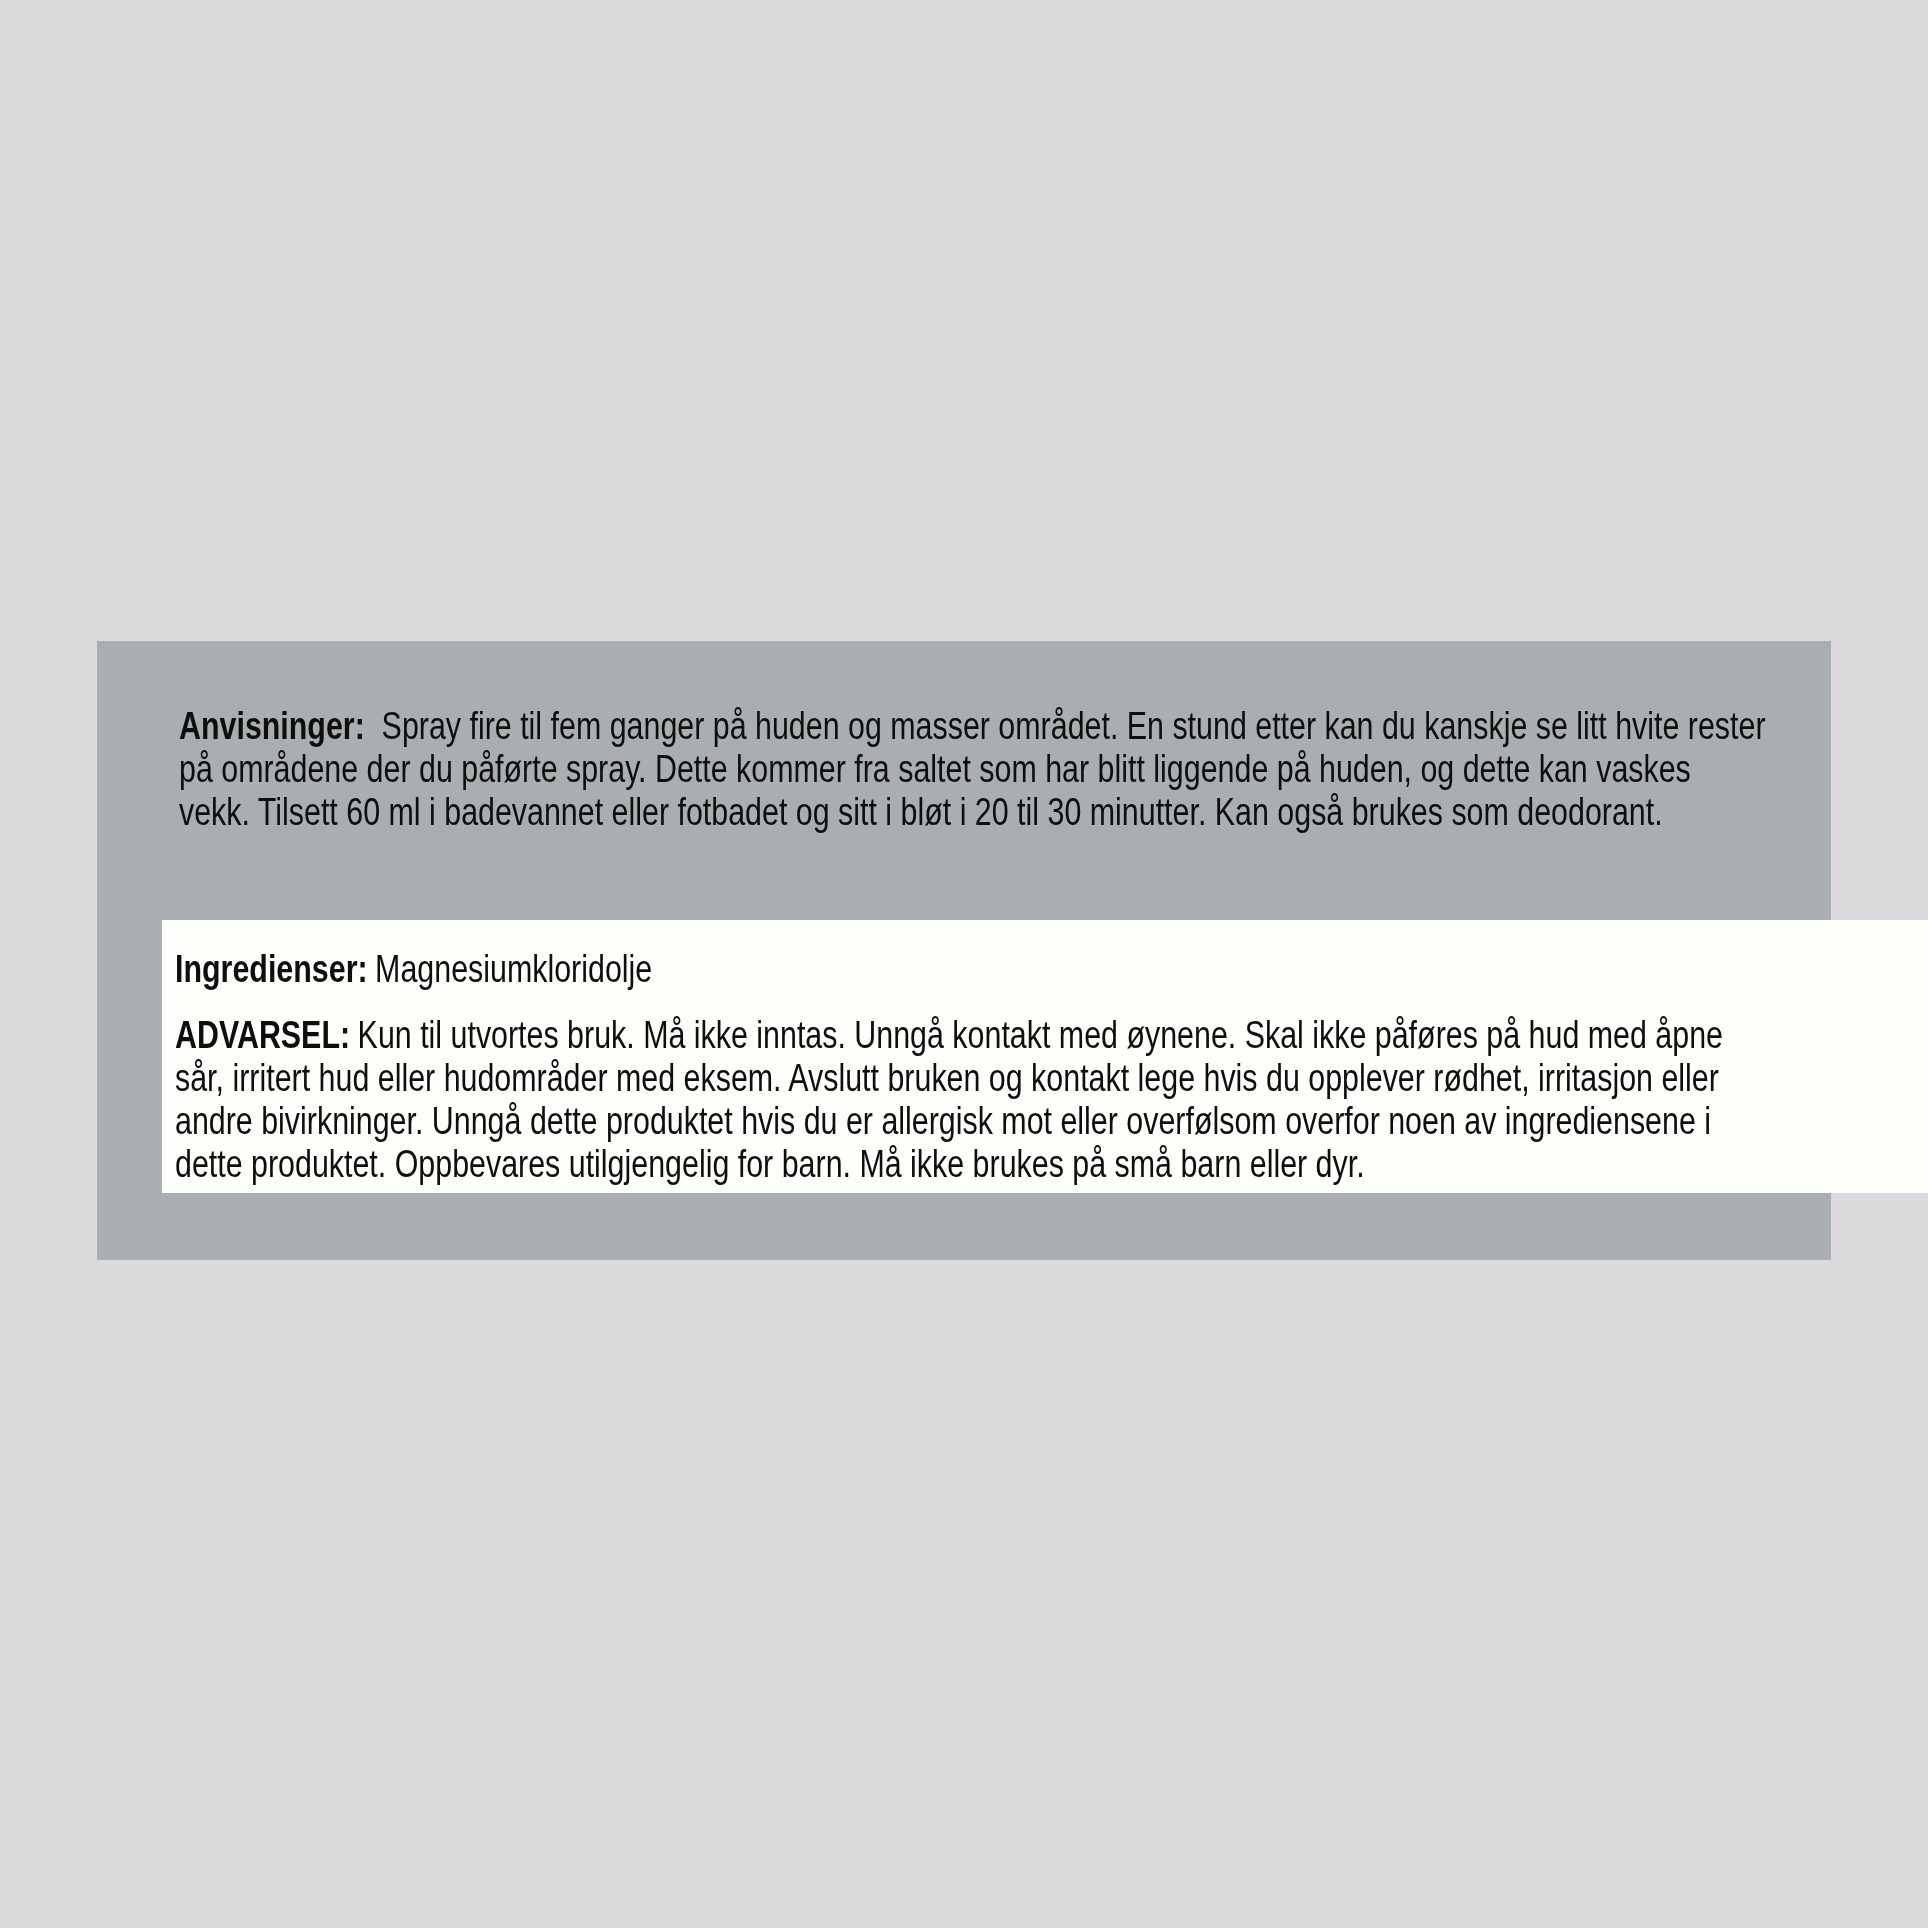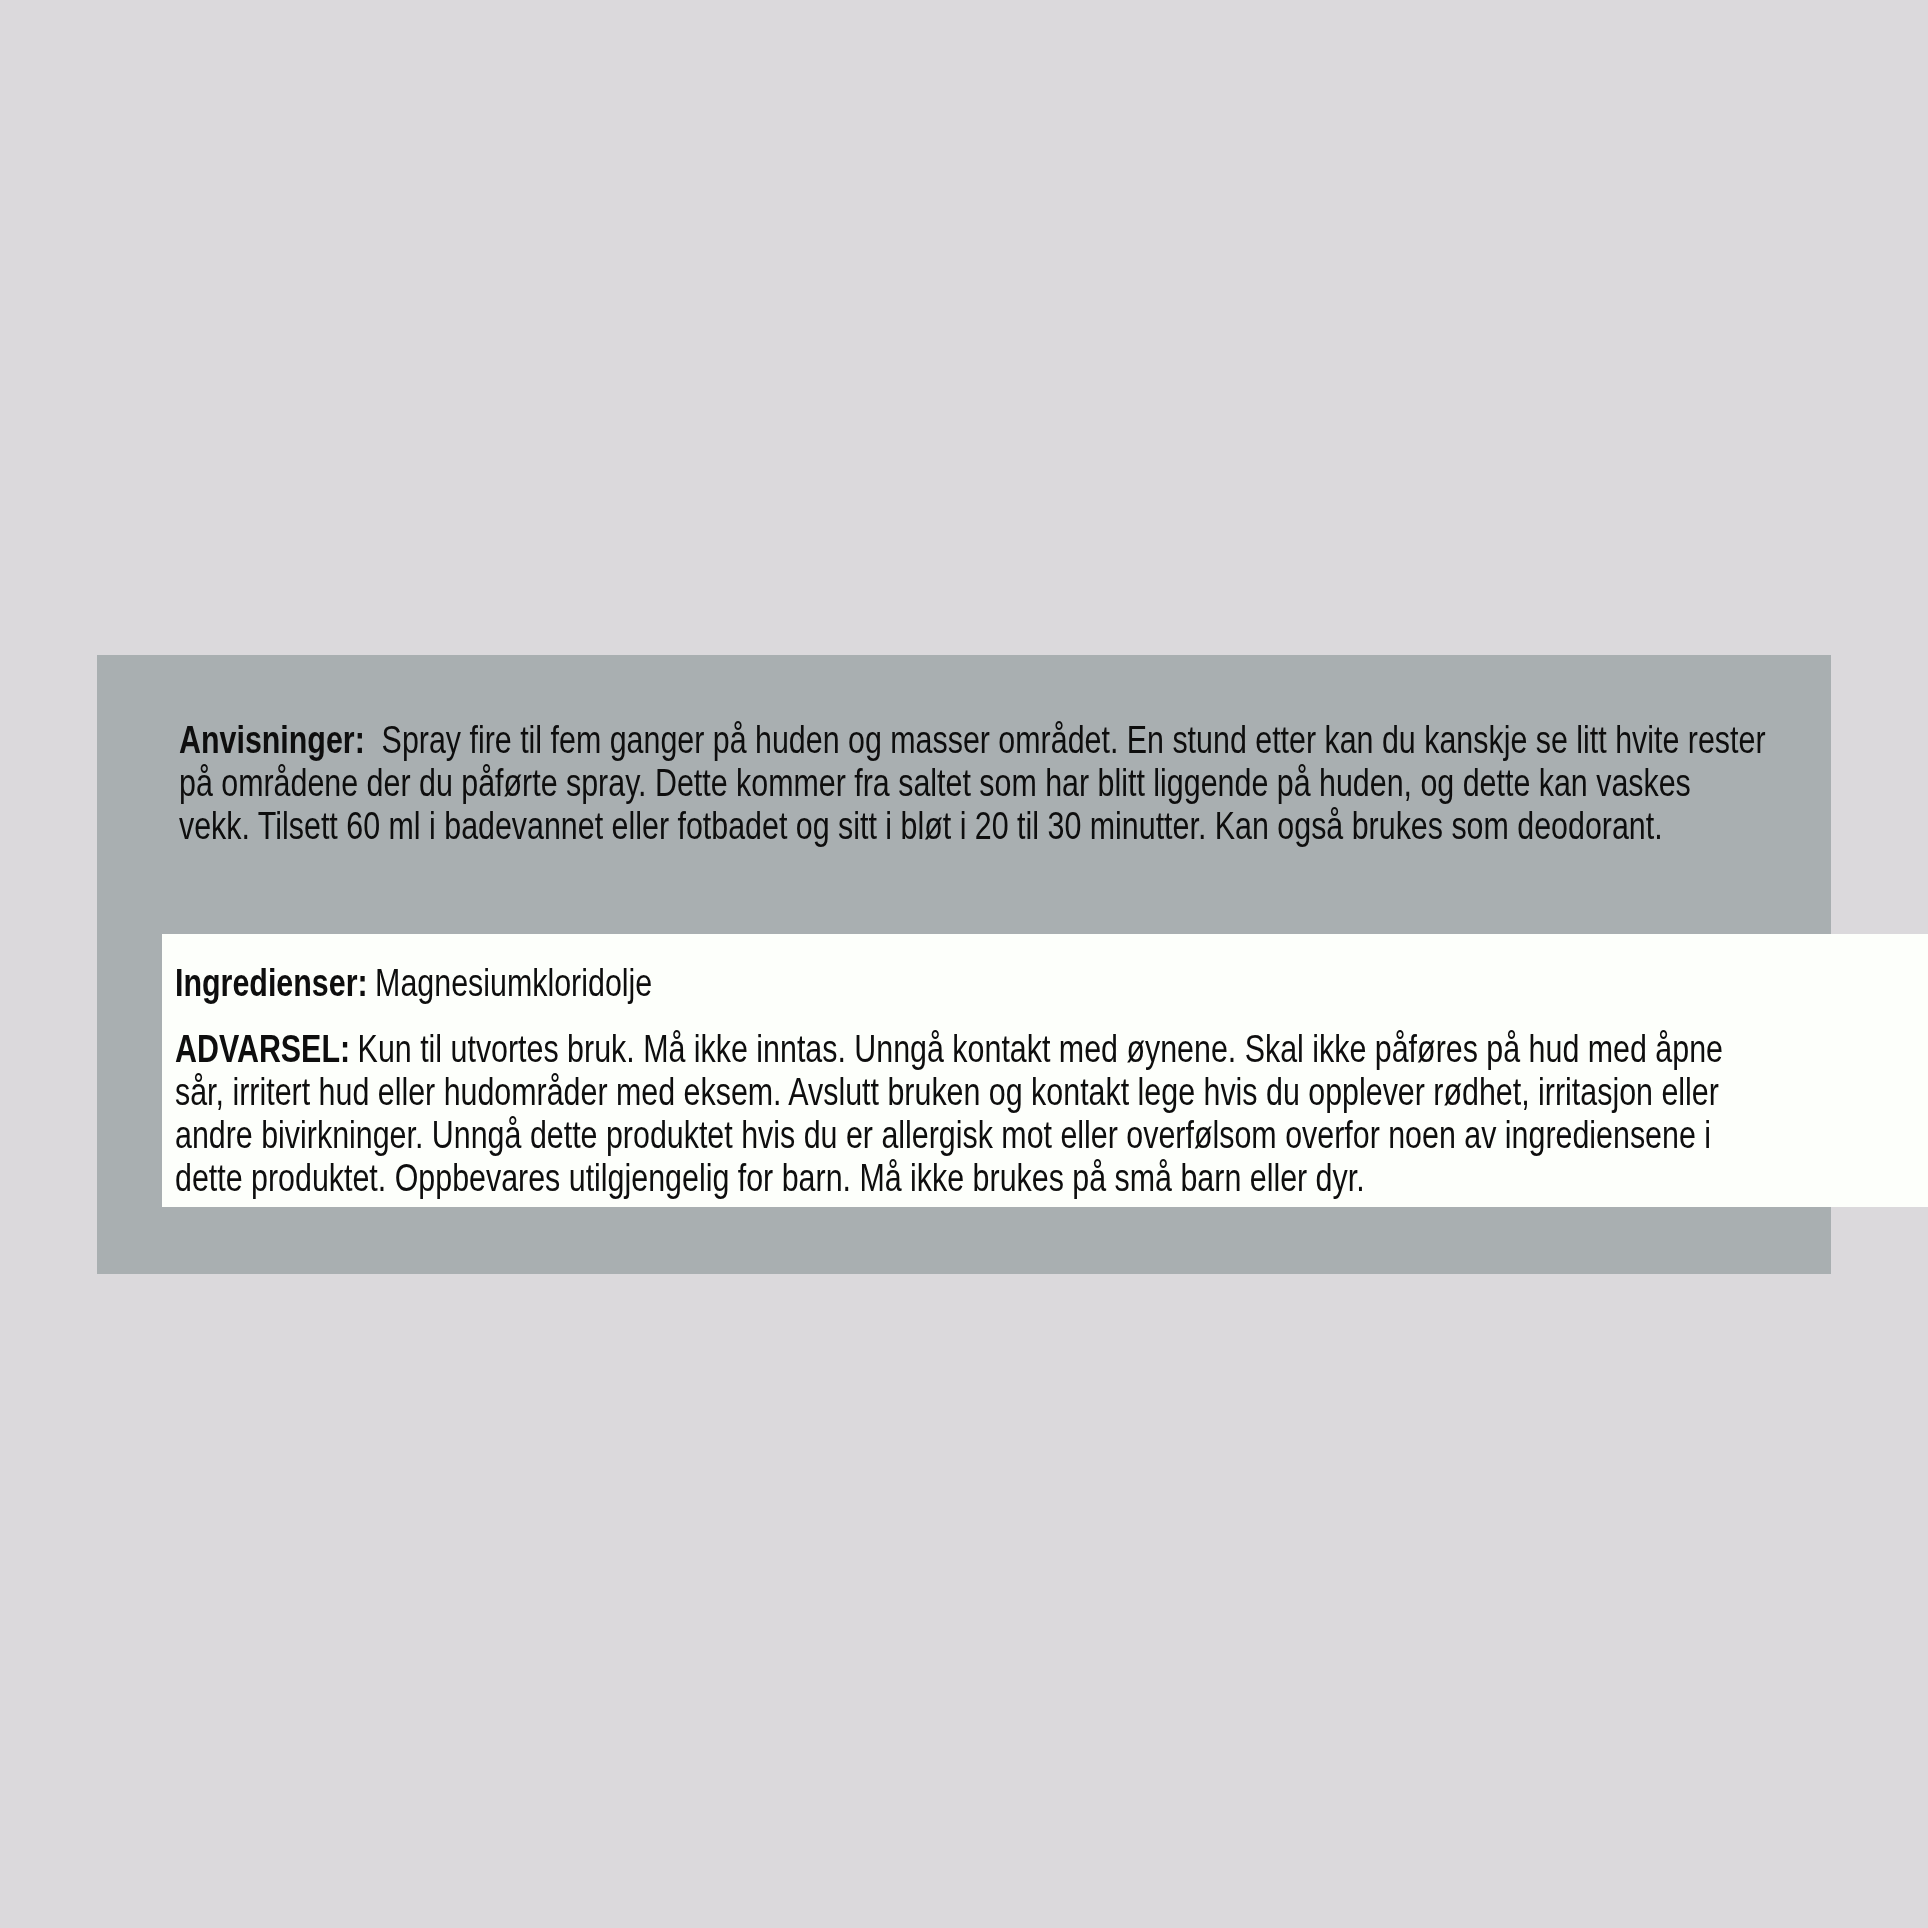--- a/index.html
+++ b/index.html
@@ -11,21 +11,21 @@
   .canvas {
     position: relative;
     width: 1928px;
     height: 1928px;
     background: #dbd9dc;
     overflow: hidden;
   }
   .panel {
     position: absolute;
     left: 97px;
-    top: 655px;
+    top: 641px;
     width: 1734px;
     height: 619px;
     background: #a9afb1;
   }
   
   .condensed {
     transform: scaleX(0.8);
     transform-origin: 0 0;
     color: #0e0e0e;
     font-size: 38px;

